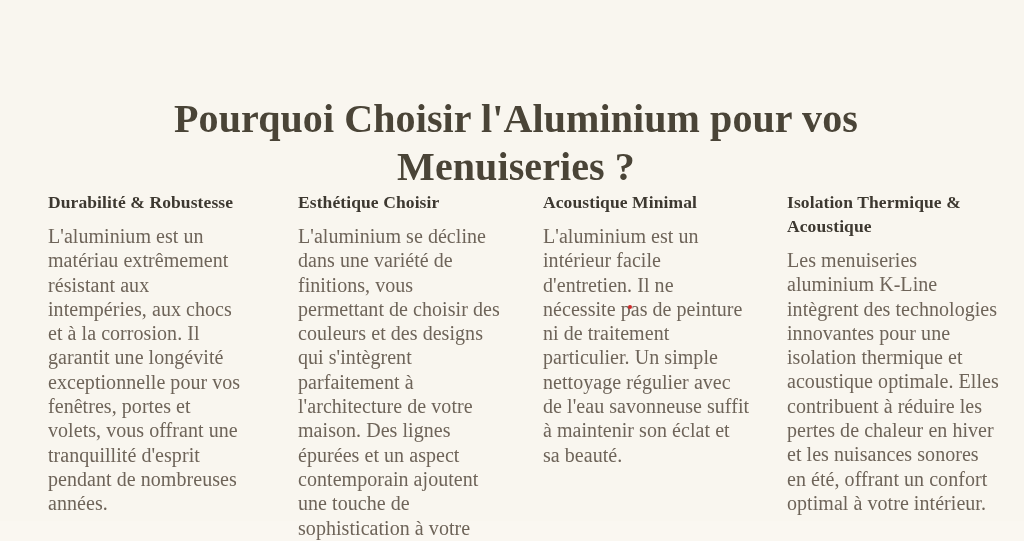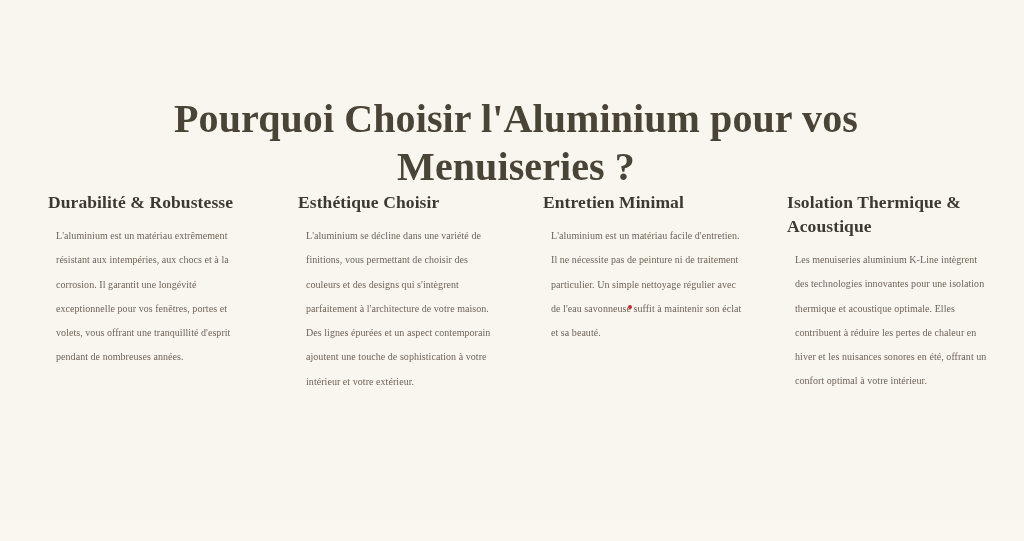--- a/index.html
+++ b/index.html
@@ -69,24 +69,24 @@
 
   .col-heading {
     font-size: 17.5px;
     line-height: 24px;
     font-weight: bold;
     color: #3d3830;
     margin: 0 0 10px 0;
     letter-spacing: 0.1px;
   }
   .col-body {
-    font-size: 10px;
+    font-size: 20px;
     line-height: 24.3px;
     color: #6e6459;
-    margin: 8px;
+    margin: 0;
     letter-spacing: 0.05px;
   }
   .cursor-dot {
     position: absolute;
     left: 628px;
     top: 305px;
     width: 4px;
     height: 4px;
     border-radius: 50%;
     background: #d02a2a;
@@ -108,22 +108,22 @@
       <h3 class="col-heading">Durabilité &amp; Robustesse</h3>
       <p class="col-body">L'aluminium est un matériau extrêmement résistant aux intempéries, aux chocs et à la corrosion. Il garantit une longévité exceptionnelle pour vos fenêtres, portes et volets, vous offrant une tranquillité d'esprit pendant de nombreuses années.</p>
     </div>
 
     <div class="col col-2">
       <h3 class="col-heading">Esthétique Choisir</h3>
       <p class="col-body">L'aluminium se décline dans une variété de finitions, vous permettant de choisir des couleurs et des designs qui s'intègrent parfaitement à l'architecture de votre maison. Des lignes épurées et un aspect contemporain ajoutent une touche de sophistication à votre intérieur et votre extérieur.</p>
     </div>
 
     <div class="col col-3">
-      <h3 class="col-heading">Entretien Minimal</h3>
-      <p class="col-body">L'aluminium est un matériau facile d'entretien. Il ne nécessite pas de peinture ni de traitement particulier. Un simple nettoyage régulier avec de l'eau savonneuse suffit à maintenir son éclat et sa beauté.</p>
+      <h3 class="col-heading">Acoustique Minimal</h3>
+      <p class="col-body">L'aluminium est un intérieur facile d'entretien. Il ne nécessite pas de peinture ni de traitement particulier. Un simple nettoyage régulier avec de l'eau savonneuse suffit à maintenir son éclat et sa beauté.</p>
     </div>
 
     <div class="col col-4">
       <h3 class="col-heading">Isolation Thermique &amp; Acoustique</h3>
       <p class="col-body">Les menuiseries aluminium K-Line intègrent des technologies innovantes pour une isolation thermique et acoustique optimale. Elles contribuent à réduire les pertes de chaleur en hiver et les nuisances sonores en été, offrant un confort optimal à votre intérieur.</p>
     </div>
 
   </div>
 
   <div class="cursor-dot"></div>

